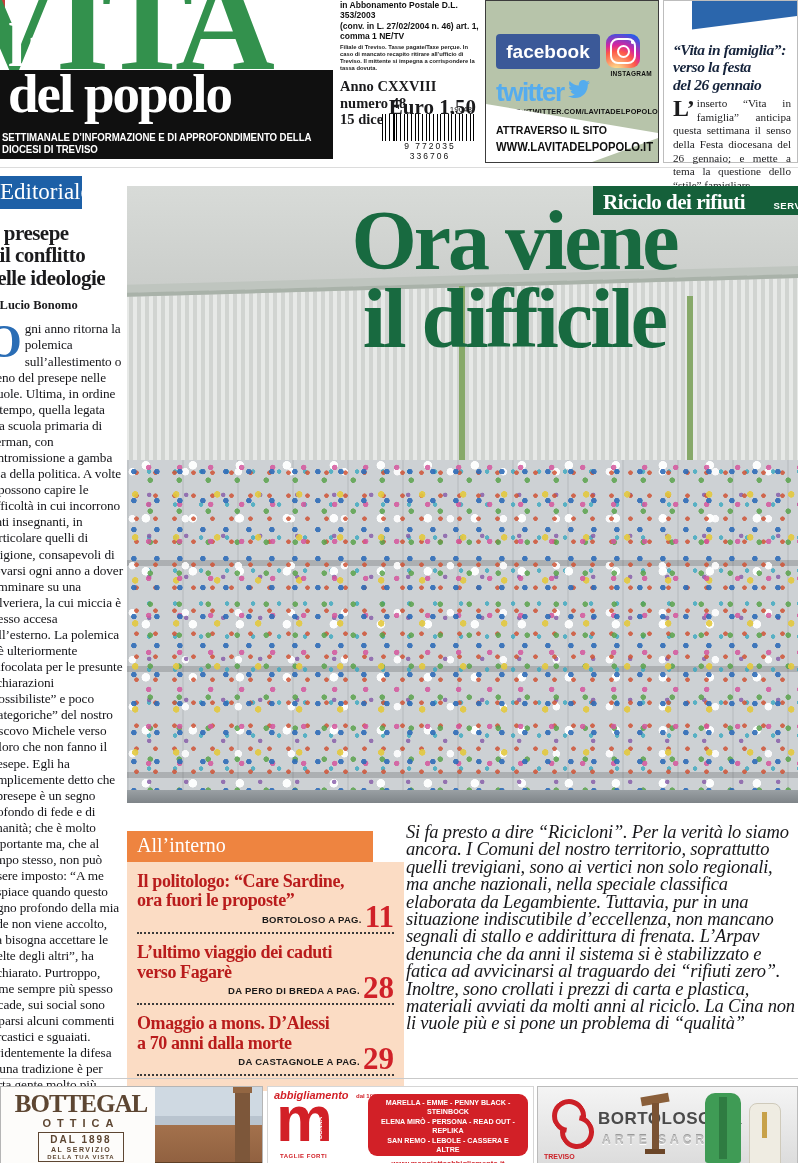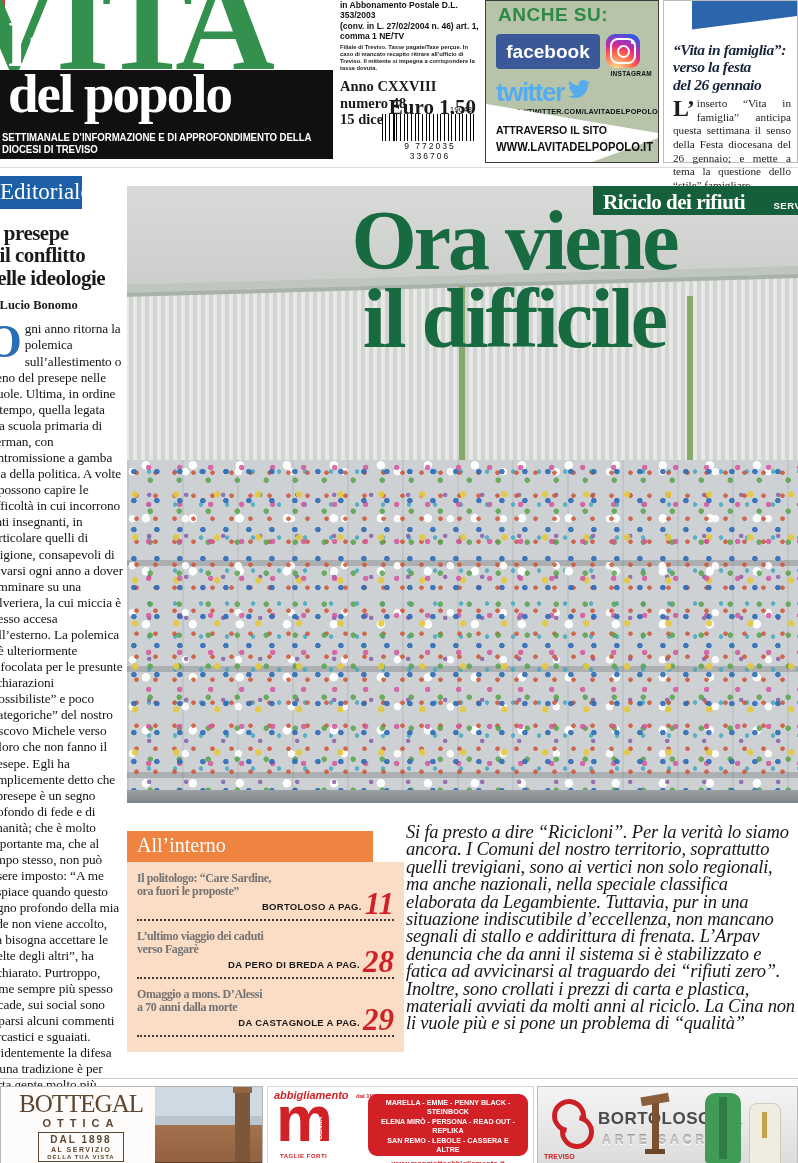--- a/index.html
+++ b/index.html
@@ -123,40 +123,40 @@
   .kicker-page{font-size:22px;font-weight:bold;color:#fff;}
   .headline{position:absolute;top:16px;left:0;right:0;text-align:center;
             font-size:84px;font-weight:bold;color:#186a40;line-height:.93;
             letter-spacing:-3px;}
 
   
   .interno{left:127px;top:831px;width:277px;}
   .interno-head{width:246px;height:31px;background:#ee8440;color:#fff;font-size:20px;
                 padding:3px 6px 0 10px;box-sizing:border-box;}
   .interno-body{background:#fbdcc4;padding:10px 10px 6px 10px;}
-  .item-title{font-size:12px;font-weight:bold;line-height:1.08;color:#737373;
+  .item-title{font-size:18px;font-weight:bold;line-height:1.08;color:#b91c1c;
               letter-spacing:-0.4px;}
   .item-ref{display:flex;justify-content:flex-end;align-items:flex-end;margin-top:-6px;}
   .item-ref-label{font-family:"Liberation Sans",sans-serif;font-weight:bold;font-size:9.5px;
                   color:#1a1a1a;letter-spacing:.3px;padding-bottom:3px;}
-  .item-page{font-size:31px;font-weight:bold;font-style:italic;color:#d02128;line-height:.75;
+  .item-page{font-size:31px;font-weight:bold;color:#d02128;line-height:.75;
              margin-left:3px;}
   .item-rule{border-bottom:2px dotted #3a3a3a;margin:4px 0 9px 0;}
 
   
   .intro{left:406px;top:824px;width:392px;font-size:18.5px;font-style:italic;
          line-height:17.4px;color:#17171a;letter-spacing:-0.2px;}
 
   
   .ads-rule{left:0;top:1078px;width:798px;height:1px;background:#c9c9c9;}
   .ad{box-sizing:border-box;overflow:hidden;}
   .ad-bottegal{left:0;top:1086px;width:263px;height:92px;border:1px solid #b5b5b5;
                background:#fdfcfa;display:flex;}
   .bt-left{width:148px;padding:4px 0 0 6px;color:#5d4632;text-align:center;}
-  .bt-name{font-size:25px;font-weight:normal;letter-spacing:-1px;line-height:1;}
+  .bt-name{font-size:25px;font-weight:bold;letter-spacing:-1px;line-height:1;}
   .bt-type{font-family:"Liberation Sans",sans-serif;font-size:11px;font-weight:bold;
            letter-spacing:6px;margin-top:1px;}
   .bt-since{border:1px solid #5d4632;display:inline-block;padding:1px 8px;margin-top:3px;
             line-height:1.15;}
   .bt-s1{font-family:"Liberation Sans",sans-serif;font-size:10px;font-weight:bold;letter-spacing:2px;}
   .bt-s2{font-family:"Liberation Sans",sans-serif;font-size:7px;font-weight:bold;letter-spacing:1.5px;}
   .bt-s3{font-family:"Liberation Sans",sans-serif;font-size:6px;font-weight:bold;letter-spacing:1px;}
   .bt-photo{position:relative;flex:1;background:linear-gradient(#cfd9e2 0 32%,#b9c4cf 32%);}
   .bt-bldg{position:absolute;bottom:0;left:0;right:0;height:52px;
            background:linear-gradient(#a3714c,#8a5b3c);}
@@ -237,21 +237,20 @@
     <div class="anno" style="padding-top:0;">15 dicembre 2019</div>
     <div class="price">Euro 1,50</div>
     <div class="barcode">
       <div class="bc-num">19048</div>
       <div class="bc-bars"></div>
       <div class="bc-digits">9 772035 336706</div>
     </div>
   </div>
 
   <div class="abs social-box">
-    <div class="social-title">ANCHE SU:</div>
     <div class="fb">
       <span class="fb-txt">facebook</span>
     </div>
     <div class="ig">
       <div class="ig-in"></div>
       <div class="ig-dot"></div>
     </div>
     <div class="ig-label">INSTAGRAM</div>
     <div class="tw-row">
       <span class="tw-word">twitter</span>

